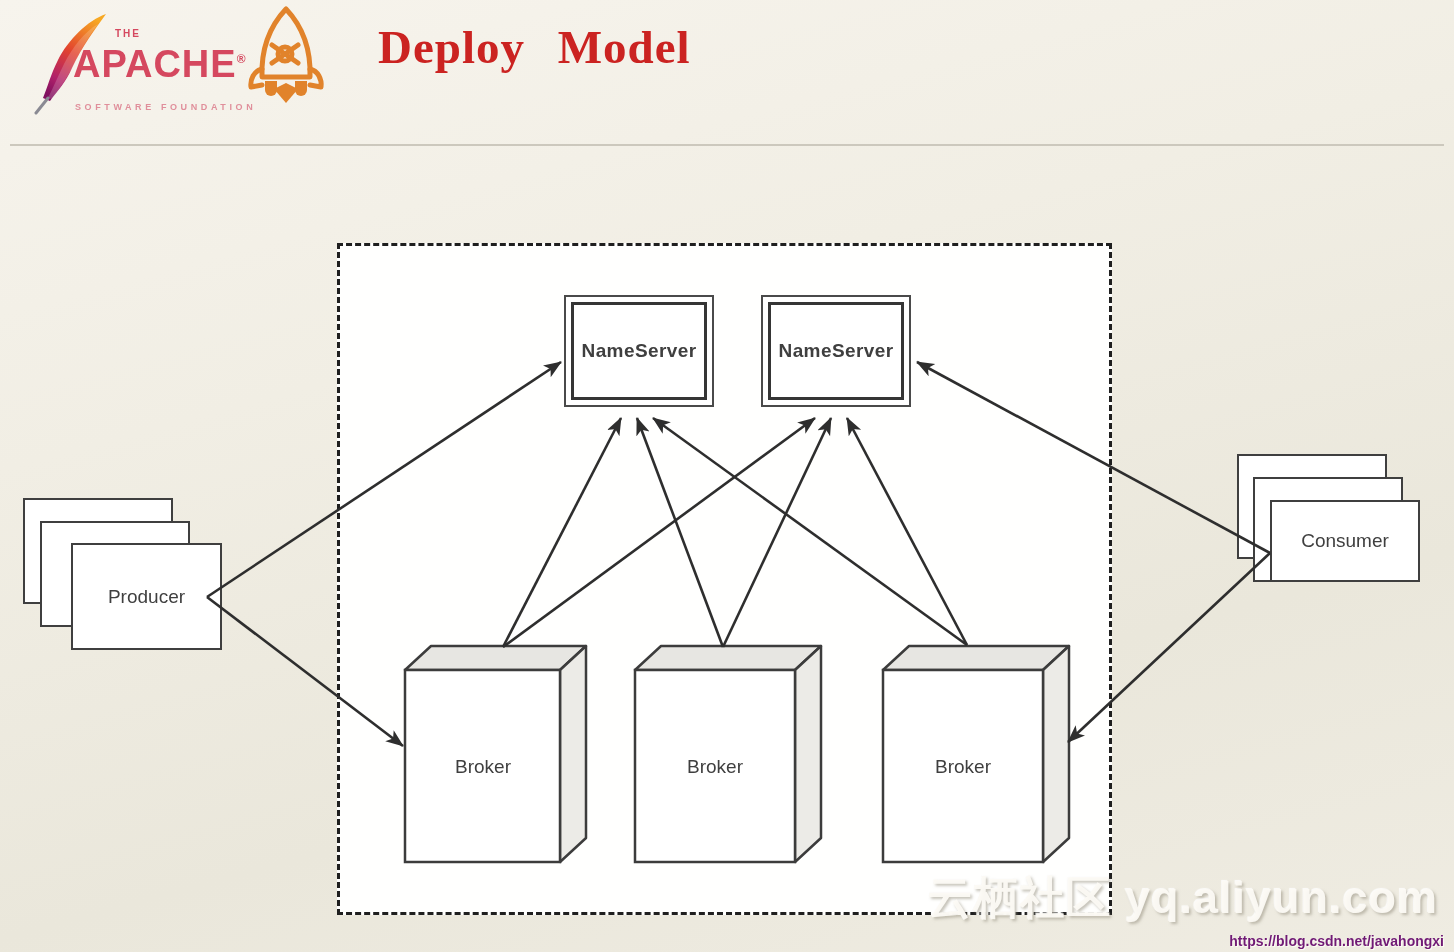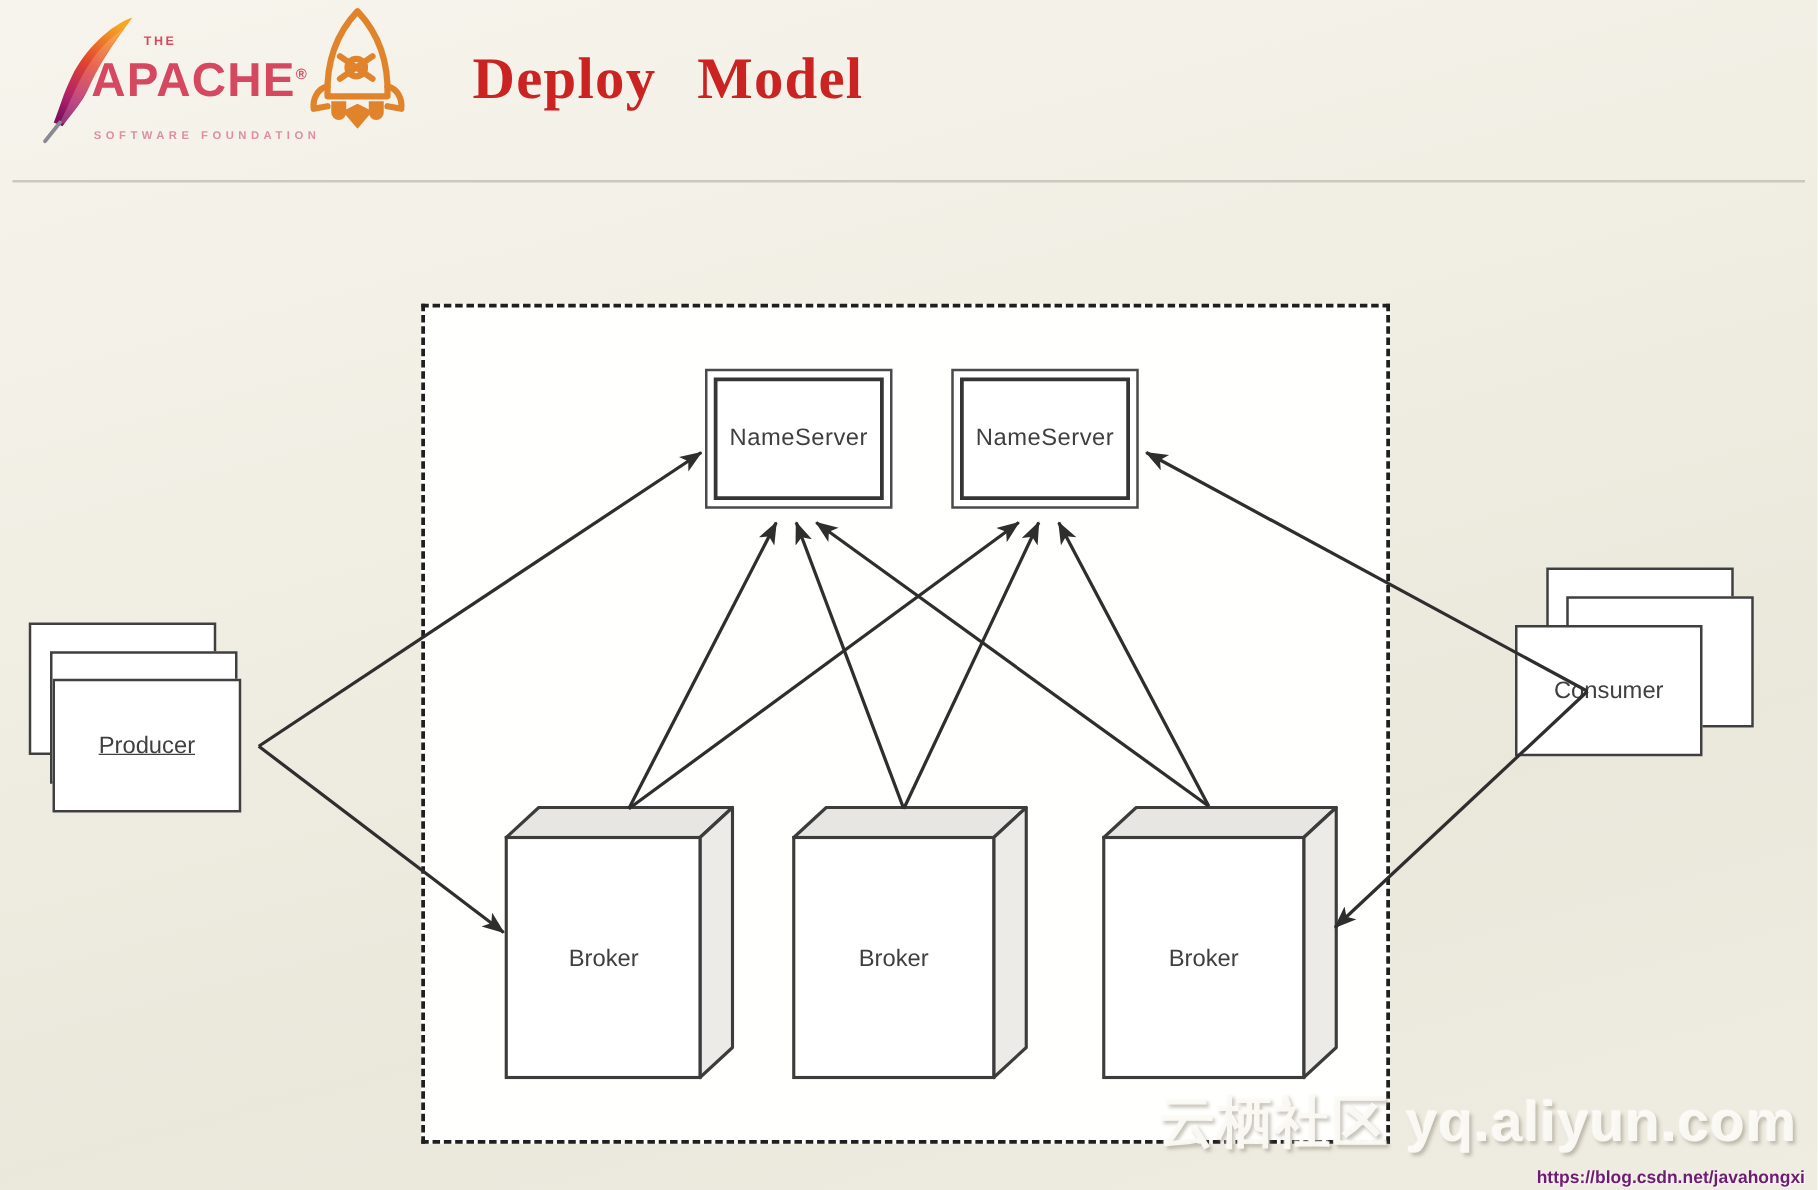--- a/index.html
+++ b/index.html
@@ -12,39 +12,39 @@
   .abs { position:absolute; }
 
   
   #header { position:absolute; left:0; top:0; width:100%; height:145px; }
   #apache-text { position:absolute; left:73px; top:28px; color:#d5485f; }
   #apache-the { font-size:10px; font-weight:bold; letter-spacing:2px; color:#d5485f; margin-left:42px; }
   #apache-name { font-size:38px; font-weight:bold; letter-spacing:1px; line-height:40px; }
   #apache-name sup { font-size:12px; }
   #apache-sub { font-size:9px; font-weight:bold; letter-spacing:3.6px; color:#e08f9b; margin-top:18px; margin-left:2px; }
   #page-title {
-    position:absolute; left:378px; top:36px;
+    position:absolute; left:378px; top:20px;
     font-family:"Liberation Serif", serif; font-weight:bold;
     font-size:47px; color:#cb2321; letter-spacing:1px; word-spacing:20px;
   }
   #divider { position:absolute; left:10px; right:10px; top:144px; height:2px; background:#ccc8bd; }
 
   
   #cluster-box {
     position:absolute; left:337px; top:243px; width:775px; height:672px;
     border:3px dashed #1f1f1f; background:#fffffe; z-index:1;
   }
   .nameserver {
     position:absolute; width:150px; height:112px; background:#fff;
     border:2px solid #4a4a4a; padding:5px; z-index:2;
   }
   .nameserver .inner {
     width:100%; height:100%; border:3px solid #353535;
     display:flex; align-items:center; justify-content:center;
-    font-size:19px; color:#3f3f3f; letter-spacing:0.4px;
+    font-size:19px; color:#3f3f3f; letter-spacing:0.4px;font-weight:bold;
   }
   #nameserver-1 { left:564px; top:295px; }
   #nameserver-2 { left:761px; top:295px; }
 
   .card { position:absolute; background:#fff; border:2px solid #3f3f3f; z-index:2; }
   .card.front { display:flex; align-items:center; justify-content:center; font-size:19px; color:#3f3f3f; }
 
   #diagram-svg { position:absolute; left:0; top:0; width:1454px; height:952px; z-index:5; pointer-events:none; }
   .broker-face { fill:#ffffff; stroke:#3c3c3c; stroke-width:2.5; }
   .broker-top  { fill:#e7e6e2; stroke:#3c3c3c; stroke-width:2.5; stroke-linejoin:round; }
@@ -117,27 +117,27 @@
 
 <div class="nameserver" id="nameserver-1">
   <div class="inner">NameServer</div>
 </div>
 <div class="nameserver" id="nameserver-2">
   <div class="inner">NameServer</div>
 </div>
 
 <div class="card" style="left:23px;top:498px;width:150px;height:106px;"></div>
 <div class="card" style="left:40px;top:521px;width:150px;height:106px;"></div>
-<div class="card front" style="left:42px;top:543px;width:151px;height:107px;text-decoration:underline;">
+<div class="card front" style="left:71px;top:543px;width:151px;height:107px;">
   <span>Producer</span>
 </div>
 
 <div class="card" style="left:1237px;top:454px;width:150px;height:105px;"></div>
 <div class="card" style="left:1253px;top:477px;width:150px;height:105px;"></div>
-<div class="card front" style="left:1212px;top:500px;width:150px;height:105px;">
+<div class="card front" style="left:1270px;top:500px;width:150px;height:82px;">
   <span>Consumer</span>
 </div>
 
 <svg id="diagram-svg" viewBox="0 0 1454 952">
   <defs>
     <marker id="arrow" markerUnits="userSpaceOnUse" markerWidth="20" markerHeight="16" refX="17" refY="7" orient="auto">
       <path d="M0,0 L18,7 L0,14 L4.5,7 Z" fill="#2e2e2e"></path>
     </marker>
   </defs>
 

